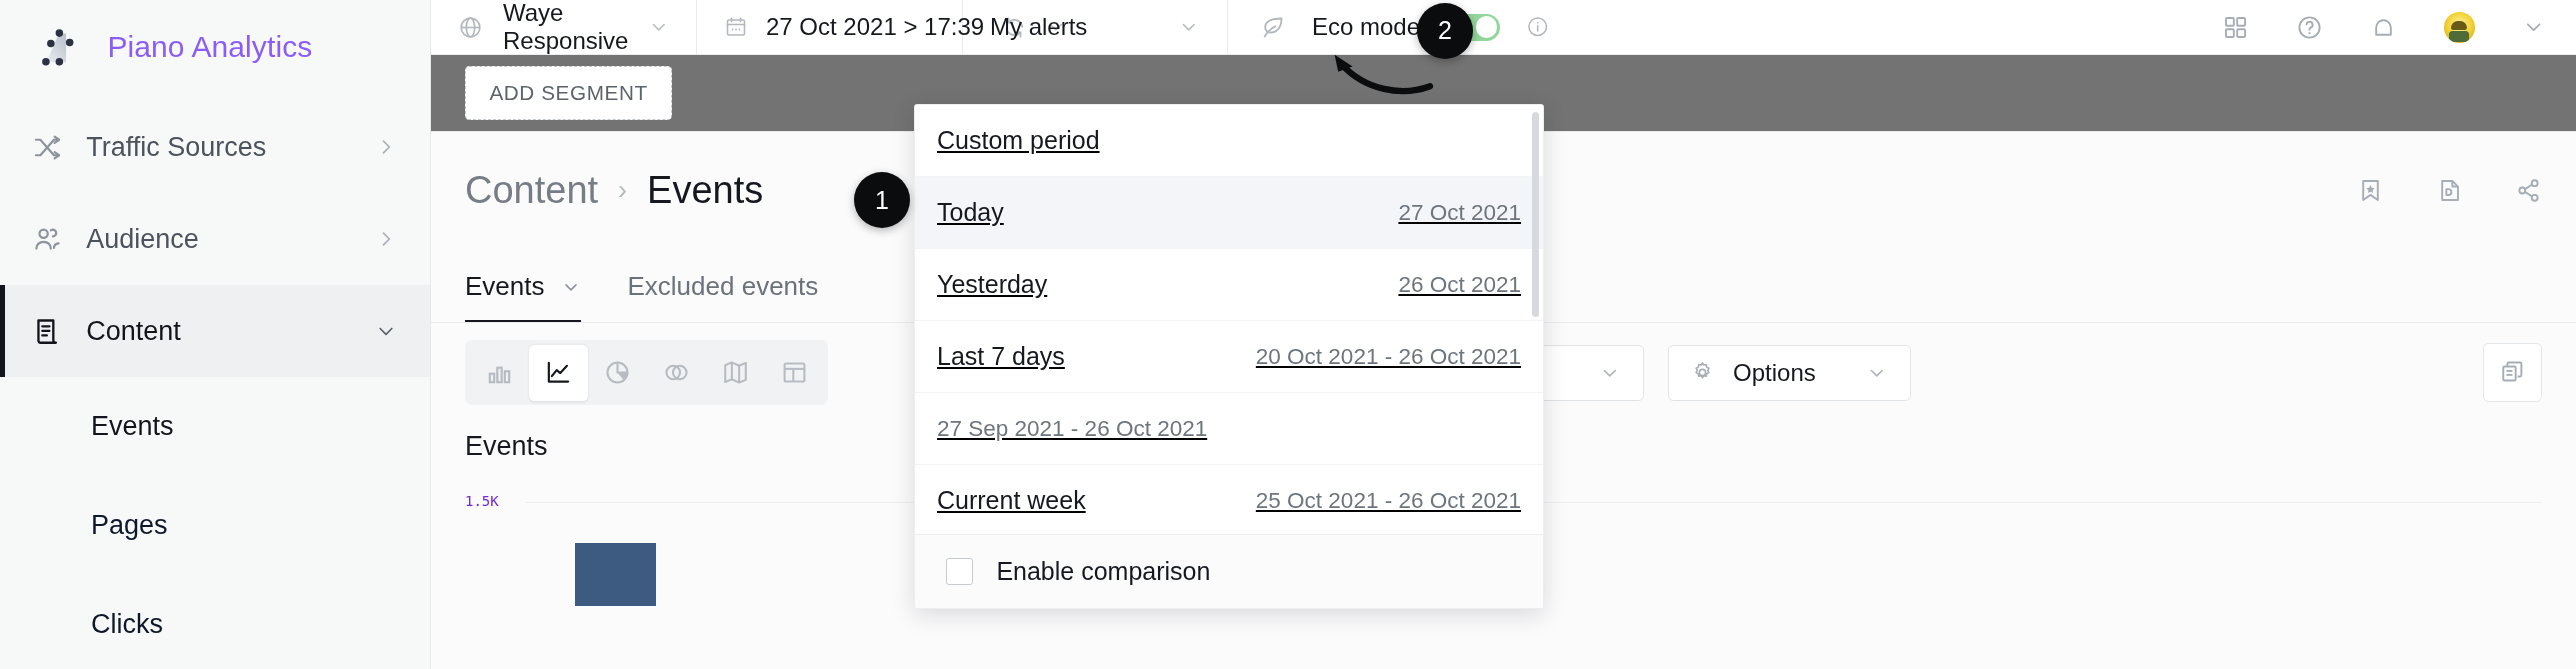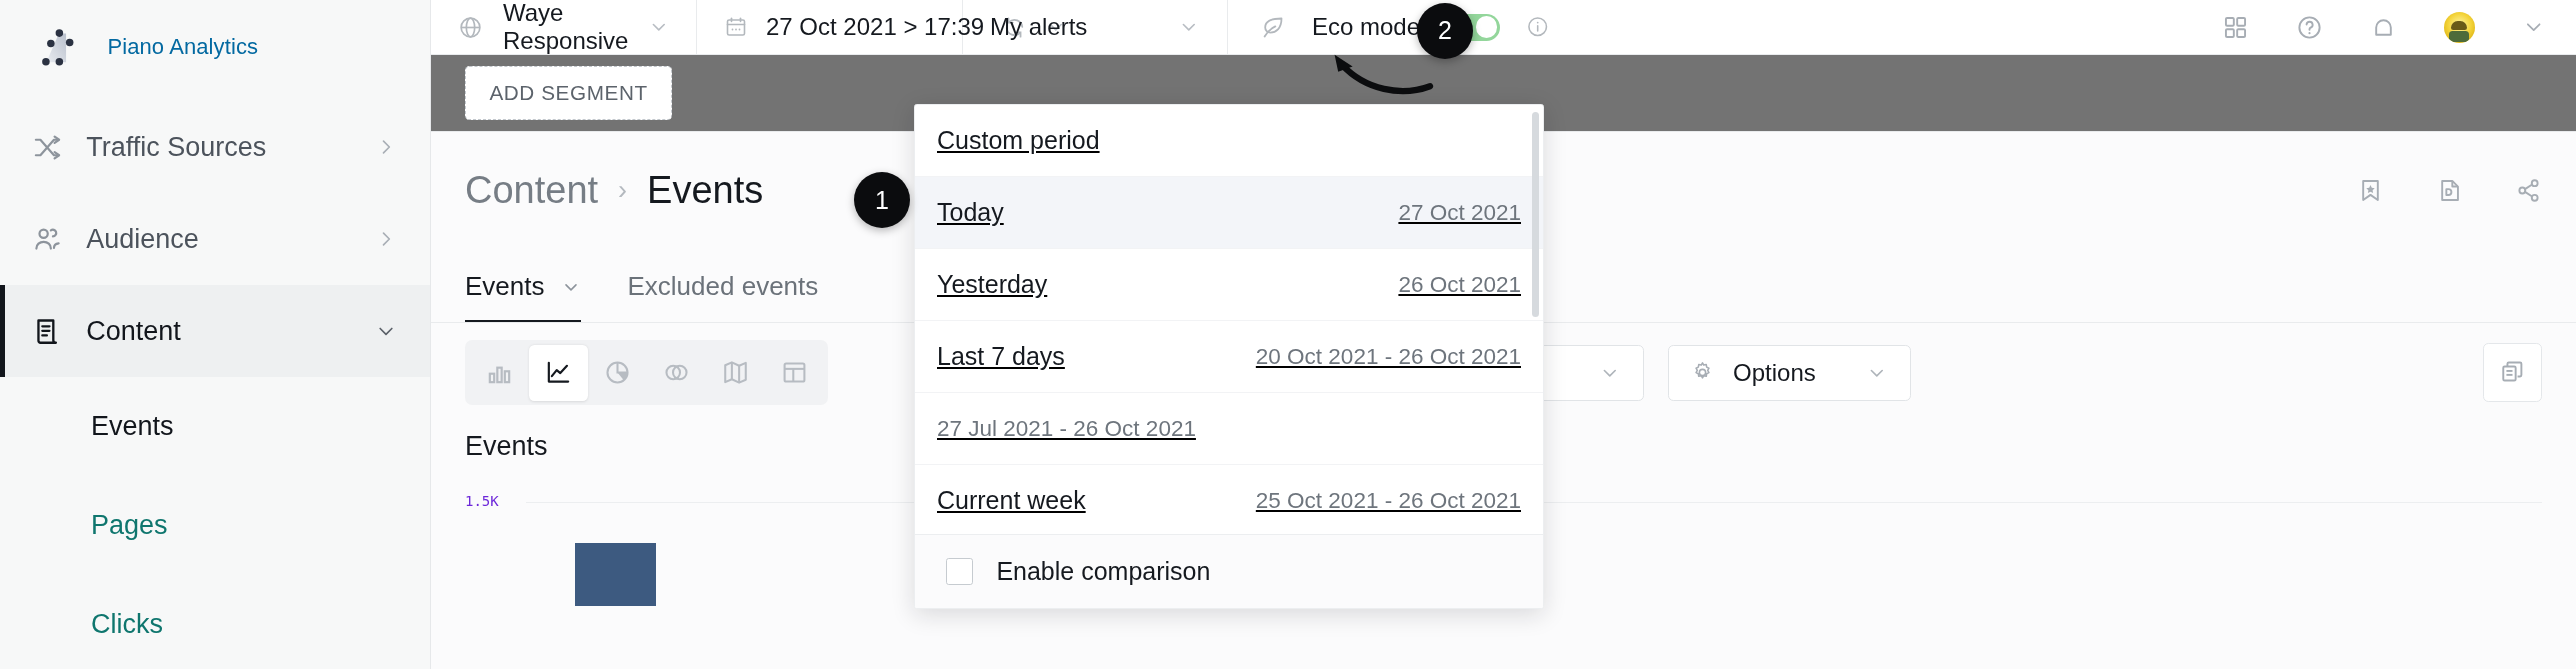--- a/index.html
+++ b/index.html
@@ -17,21 +17,21 @@
     width: 431px; height: 669px;
     background: #f7f8f8;
     border-right: 0.9px solid #e6e8ea;
   }
   .brand {
     display: flex; align-items: center;
     height: 94px; padding-left: 41px; gap: 23.4px;
   }
   .brand-logo { width: 43px; height: 38px; flex: 0 0 auto; }
   .brand-name {
-    font-size: 22px; color: #0369a1; letter-spacing: 0.1px;
+    font-size: 30px; color: #8b5cf6; letter-spacing: 0.1px;
   }
   .nav { margin-top: 7.2px; }
   .nav-item {
     position: relative;
     display: flex; align-items: center;
     height: 92px; padding-left: 21.6px; padding-right: 34px;
     cursor: pointer;
   }
   .nav-item .nv-ico {
     width: 52px; flex: 0 0 52px;
@@ -46,21 +46,21 @@
   .nav-item.active::before {
     content: ""; position: absolute; left: 0; top: 0;
     width: 5.4px; height: 100%; background: #12161c;
   }
   .nav-item.active .nv-ico { color: #12161c; }
   .nav-item.active .nv-label { color: #12161c; }
   .nav-item.active .nv-chev { color: #5b6169; }
   .sub-item {
     display: flex; align-items: center;
     height: 99px; padding-left: 91px;
-    font-size: 27px; color: #0f766e; cursor: pointer;
+    font-size: 27px; color: #0f172a; cursor: pointer;
   }
   .sub-item.active { color: #12161c; }
 
   
   .topbar {
     position: absolute; left: 431px; top: 0;
     width: 2145px; height: 55px;
     background: #ffffff;
     border-bottom: 0.9px solid #e9ebed;
     display: flex; align-items: center;
@@ -617,21 +617,21 @@
         <span class="dd-label">Yesterday</span>
         <span class="dd-value">26 Oct 2021</span>
       </div>
 
       <div class="dd-row">
         <span class="dd-label">Last 7 days</span>
         <span class="dd-value">20 Oct 2021 - 26 Oct 2021</span>
       </div>
 
       <div class="dd-row">
-        <span class="dd-value">27 Jul 2021 - 26 Oct 2021</span>
+        <span class="dd-value">27 Sep 2021 - 26 Oct 2021</span>
       </div>
 
       <div class="dd-row">
         <span class="dd-label">Current week</span>
         <span class="dd-value">25 Oct 2021 - 26 Oct 2021</span>
       </div>
 
       <div class="dd-scroll"></div>
     </div>
 

